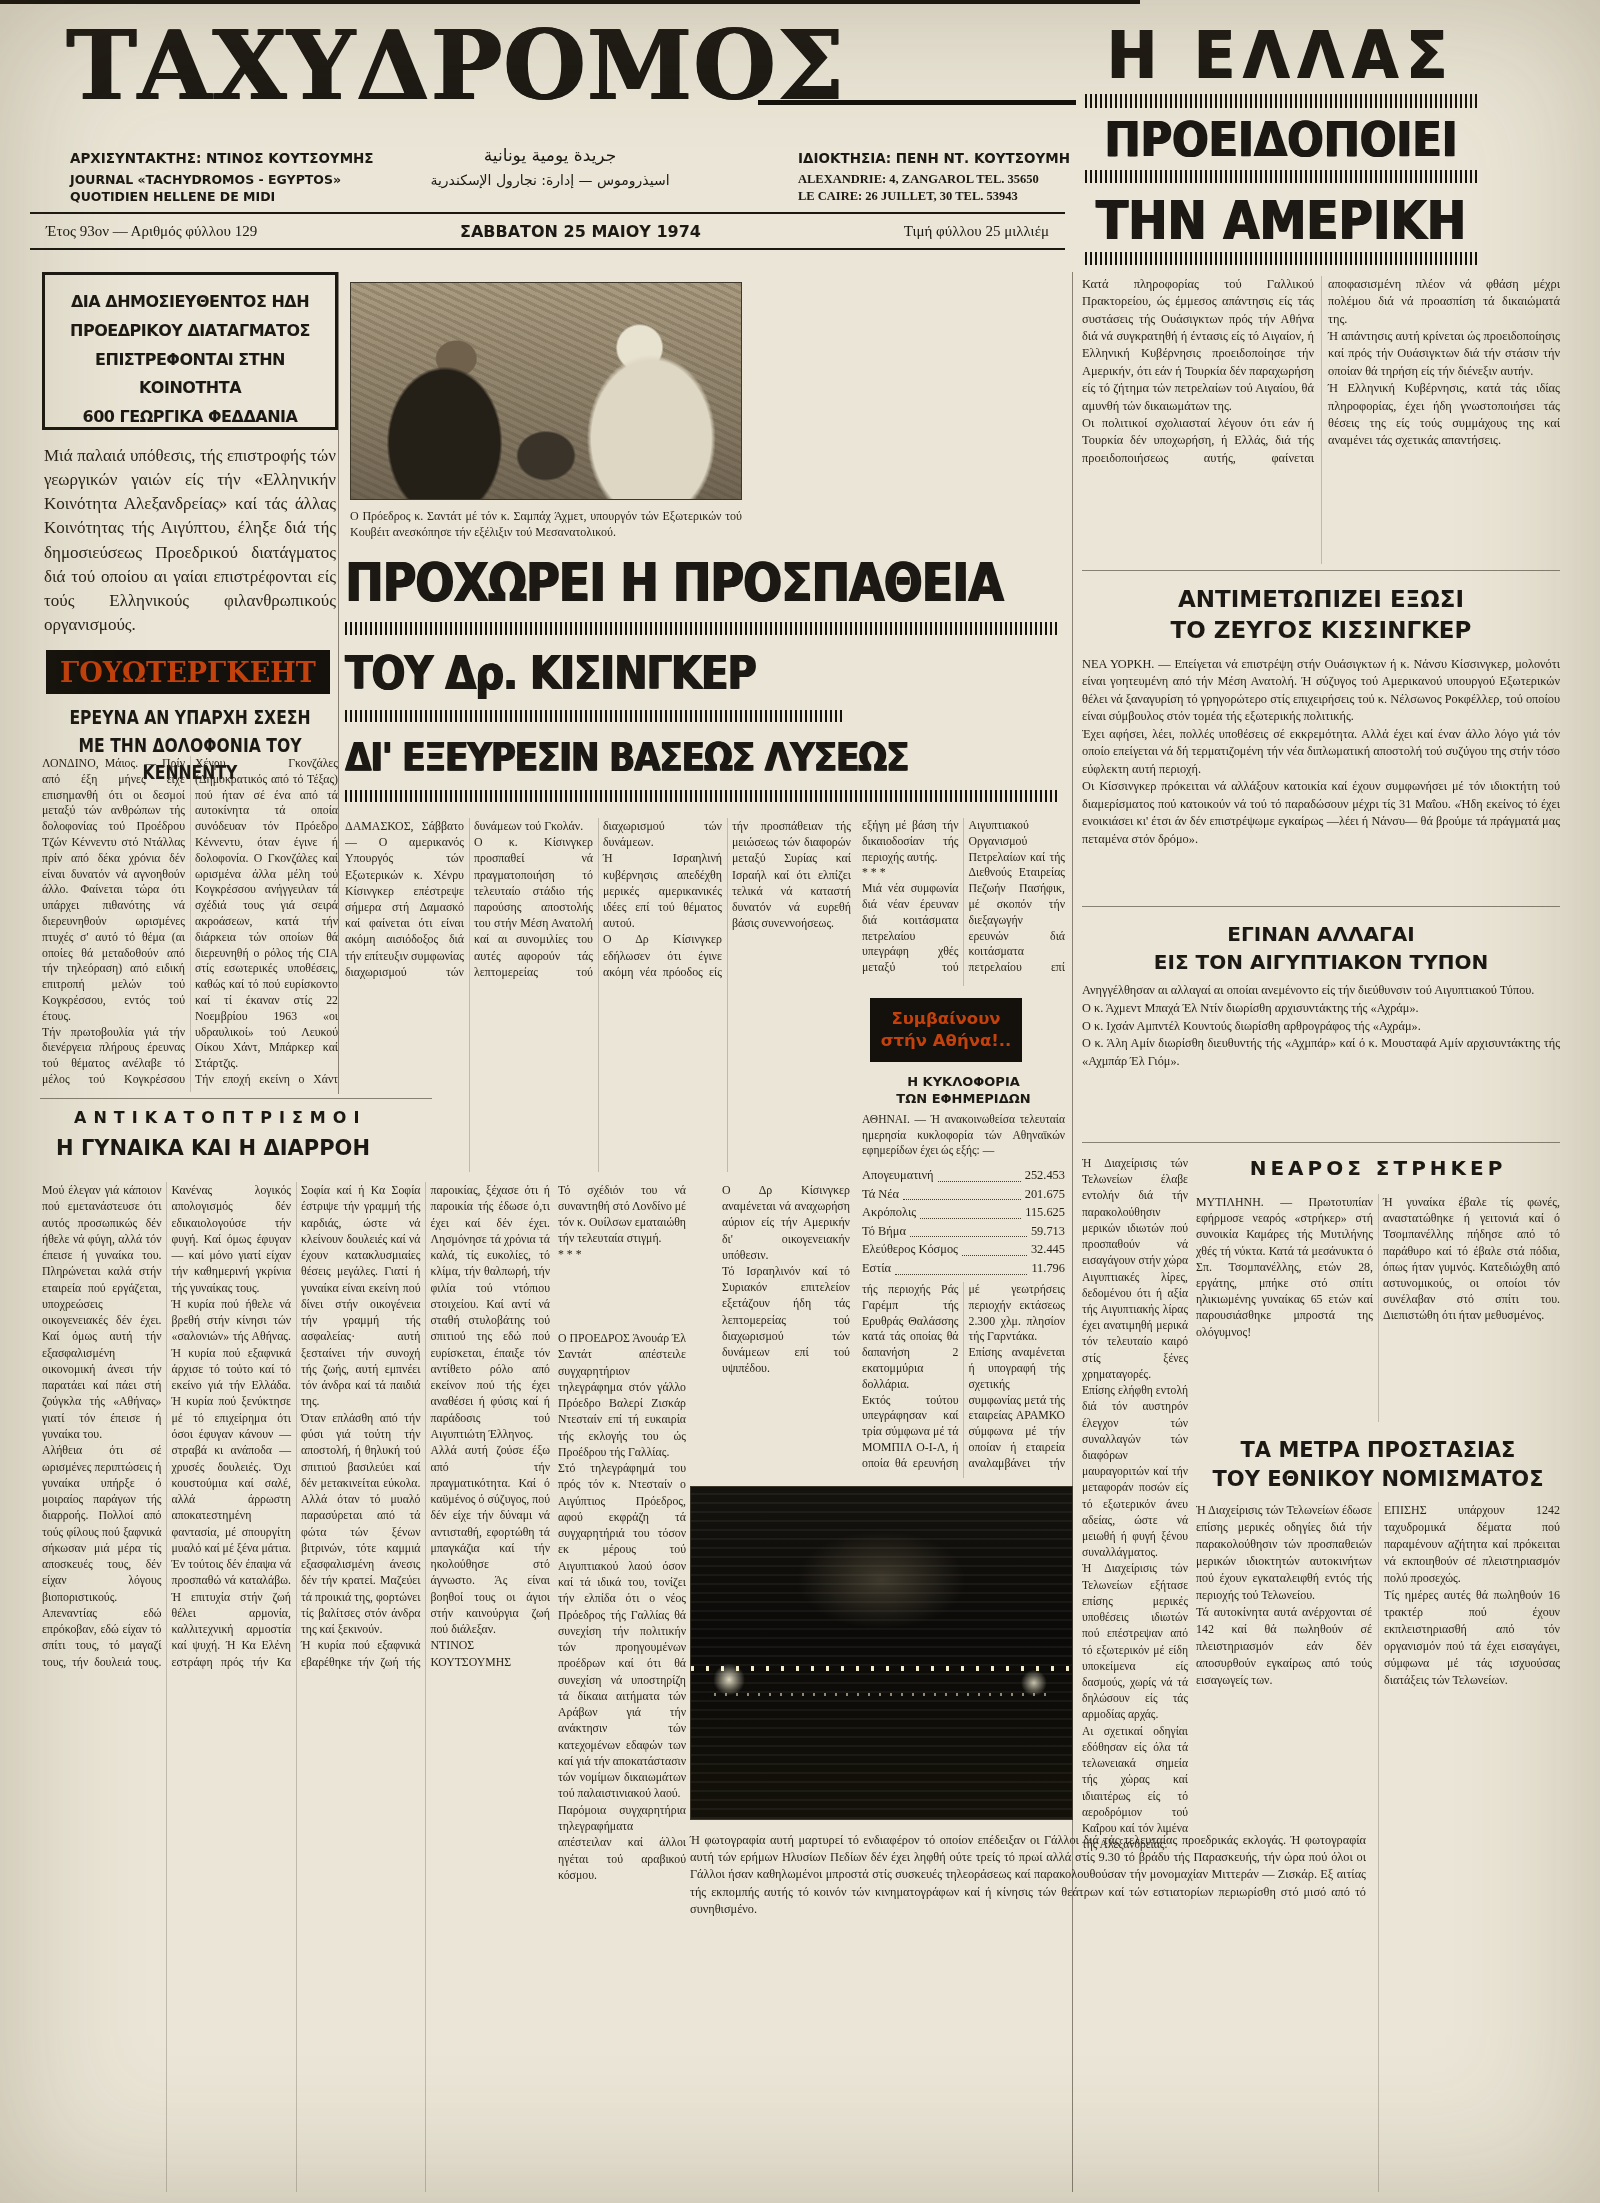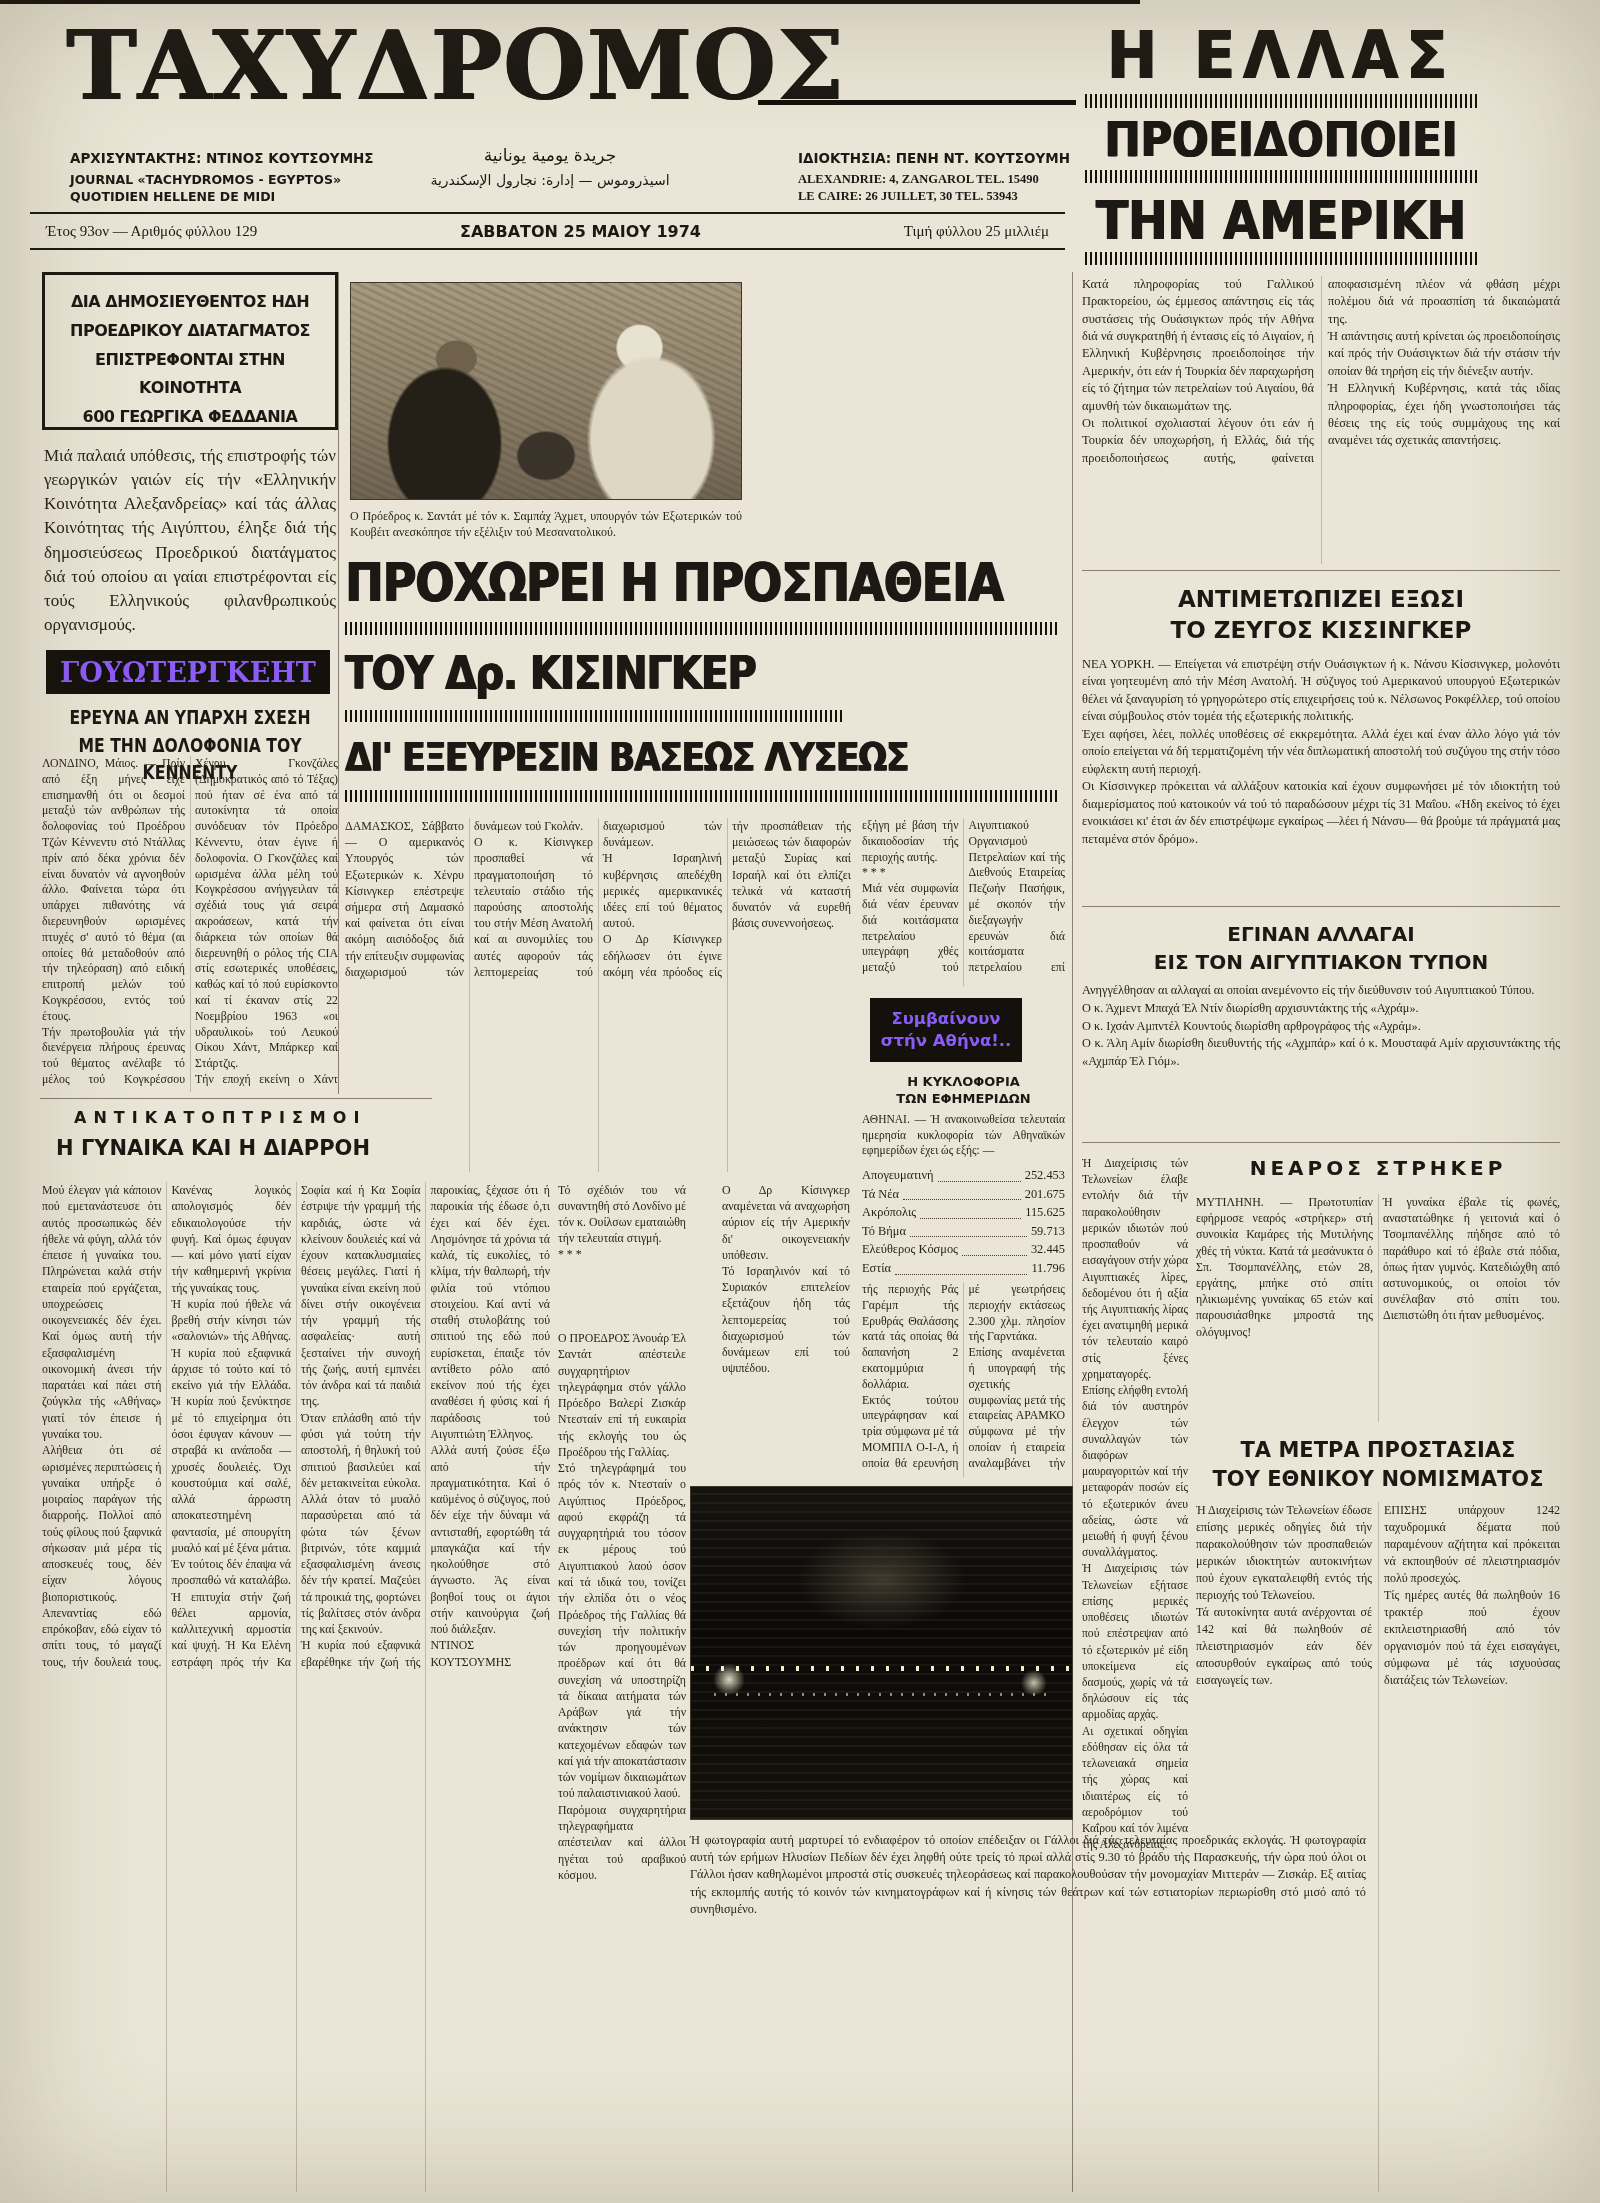--- a/index.html
+++ b/index.html
@@ -19,21 +19,21 @@
   .bt { text-align:justify; white-space:pre-line; color:#29231a; line-height:1.42; }
   .cols2 { column-count:2; }
   .cols4 { column-count:4; }
   .cols { column-gap:10px; column-rule:1px solid rgba(40,33,20,.22); column-fill:balance; overflow:hidden; }
   .stripe { background:repeating-linear-gradient(90deg,#16130d 0 2px, rgba(22,19,13,0) 2px 5px); }
   .vrule { width:1px; background:rgba(35,28,16,.5); }
   .hrule { height:1px; background:rgba(35,28,16,.5); }
   .center { text-align:center; }
   .bighead { font-family:"DejaVu Sans", sans-serif; font-weight:bold; letter-spacing:-1px;
     transform:scaleY(1.15); transform-origin:left top; line-height:1; }
-  .blackbox { background:#14110c; color:#8b5cf6; display:flex; align-items:center; justify-content:center; text-align:center; }
+  .blackbox { background:#14110c; color:#c2410c; display:flex; align-items:center; justify-content:center; text-align:center; }
   .circrow { display:flex; align-items:flex-end; font-size:12.4px; line-height:1.5; color:#241f15; }
   .circrow .dots { flex:1; border-bottom:1px dotted #463d2c; margin:0 4px 3px 4px; }
   .photo-frame { border:1px solid #3e382c; }
   .photo-sadat {
     background:
       radial-gradient(ellipse 95px 125px at 24% 74%, #241f17 0%, #241f17 58%, rgba(0,0,0,0) 61%),
       radial-gradient(ellipse 34px 30px at 27% 35%, #6f614c 0 58%, rgba(0,0,0,0) 62%),
       radial-gradient(ellipse 115px 150px at 77% 72%, #ded7c3 0 52%, rgba(0,0,0,0) 56%),
       radial-gradient(ellipse 40px 40px at 74% 30%, #e8e2d1 0 55%, rgba(0,0,0,0) 60%),
       radial-gradient(ellipse 50px 42px at 50% 80%, #3a332a 0 55%, rgba(0,0,0,0) 60%),
@@ -63,21 +63,21 @@
   <div class="abs" style="left:758px;top:100px;width:318px;height:5px;background:#14110c;"></div>
 
   <div class="abs sans" style="left:70px;top:150px;font-size:13.5px;">ΑΡΧΙΣΥΝΤΑΚΤΗΣ: ΝΤΙΝΟΣ ΚΟΥΤΣΟΥΜΗΣ</div>
   <div class="abs sans" style="left:70px;top:172px;font-size:12.5px;">JOURNAL «TACHYDROMOS - EGYPTOS»</div>
   <div class="abs sans" style="left:70px;top:189px;font-size:12.5px;">QUOTIDIEN HELLENE DE MIDI</div>
 
   <div class="abs" style="left:430px;top:145px;width:240px;text-align:center;font-size:17px;direction:rtl;font-family:'DejaVu Sans',sans-serif;">جريدة يومية يونانية</div>
   <div class="abs" style="left:410px;top:172px;width:280px;text-align:center;font-size:14px;direction:rtl;font-family:'DejaVu Sans',sans-serif;">اسيذروموس — إدارة: نجارول الإسكندرية</div>
 
   <div class="abs sans" style="left:798px;top:150px;font-size:13.5px;">ΙΔΙΟΚΤΗΣΙΑ: ΠΕΝΗ ΝΤ. ΚΟΥΤΣΟΥΜΗ</div>
-  <div class="abs" style="left:798px;top:172px;font-size:12.5px;font-weight:bold;">ALEXANDRIE: 4, ZANGAROL TEL. 15490</div>
+  <div class="abs" style="left:798px;top:172px;font-size:12.5px;font-weight:bold;">ALEXANDRIE: 4, ZANGAROL TEL. 35650</div>
   <div class="abs" style="left:798px;top:189px;font-size:12.5px;font-weight:bold;">LE CAIRE: 26 JUILLET, 30 TEL. 53943</div>
 
   <div class="abs" style="left:30px;top:212px;width:1035px;height:38px;border-top:2px solid #1b1812;border-bottom:2px solid #1b1812;display:flex;align-items:center;justify-content:space-between;padding:0 16px;">
     <span style="font-size:15px;">Έτος 93ον — Αριθμός φύλλου 129</span>
     <span class="sans" style="font-size:16px;">ΣΑΒΒΑΤΟΝ 25 ΜΑΙΟΥ 1974</span>
     <span style="font-size:15px;">Τιμή φύλλου 25 μιλλιέμ</span>
   </div>
 
   <div class="abs sans fat center" style="left:1085px;top:22px;width:392px;font-size:60px;letter-spacing:8px;line-height:1;transform:scaleY(1.1);transform-origin:center top;">Η ΕΛΛΑΣ</div>
   <div class="abs stripe" style="left:1085px;top:94px;width:392px;height:14px;"></div>

